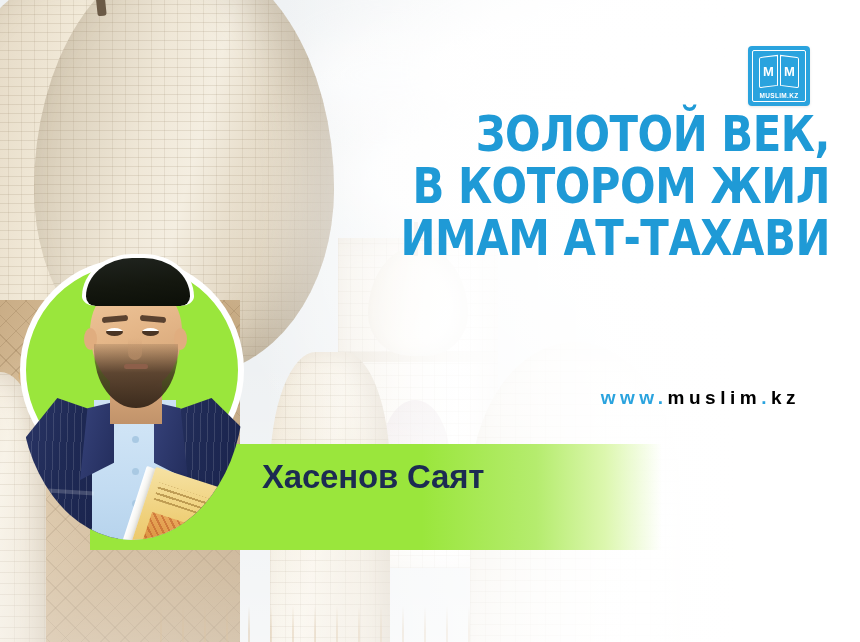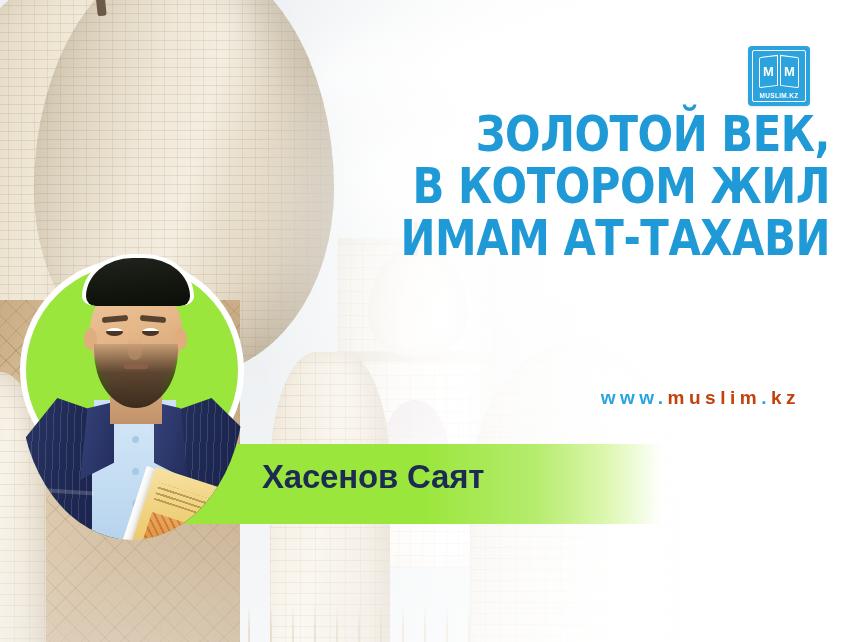--- a/index.html
+++ b/index.html
@@ -193,25 +193,25 @@
     white-space:nowrap;
   }
   .headline .ln{display:block;}
 
   
   .site-url{
     position:absolute;left:430px;top:387px;width:370px;text-align:right;
     font:700 19px/22px "Liberation Sans",sans-serif;letter-spacing:4.5px;
   }
   .site-url .b{color:#2aa3de;}
-  .site-url .o{color:#c2410c;}
+  .site-url .o{color:#000000;}
 
   
   .name-banner{
-    position:absolute;left:90px;top:444px;width:572px;height:80px;
+    position:absolute;left:90px;top:444px;width:572px;height:106px;
     background:linear-gradient(90deg,#9ae63c 0%,#9ae63c 58%,#b5ec6e 78%,#dcf7ae 90%,rgba(255,255,255,0) 100%);
   }
   .name-banner .nb-text{
     position:absolute;left:172px;top:14px;
   }
   .person-name{
     color:#1c2b52;font:700 33px/38px "Liberation Sans",sans-serif;letter-spacing:-0.2px;
     white-space:nowrap;
   }
   .person-role{

